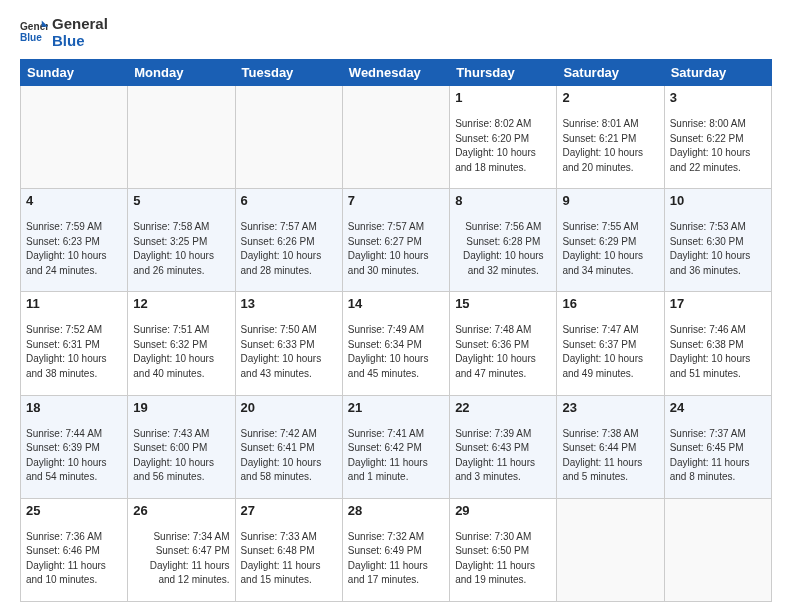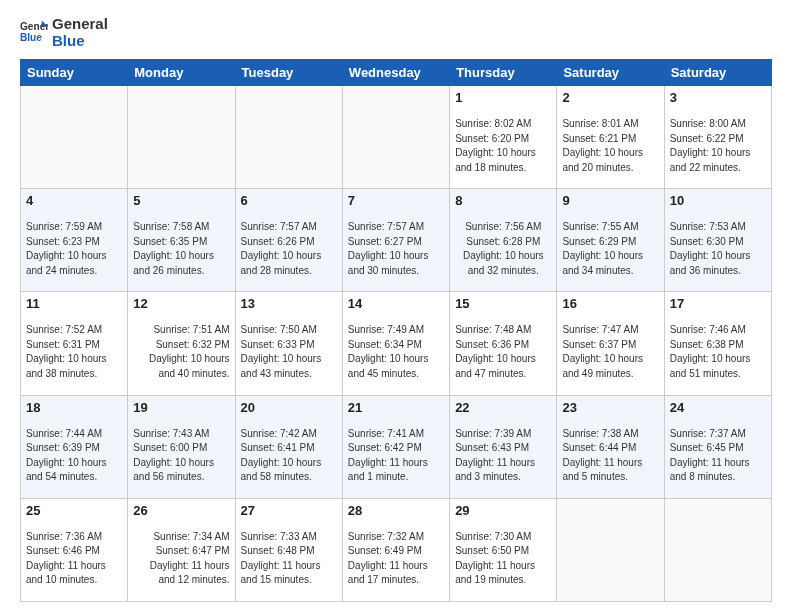--- a/index.html
+++ b/index.html
@@ -153,21 +153,21 @@
           <td>
             <span class="day-num">4</span>
             <div class="day-info" style="white-space: pre-line;">Sunrise: 7:59 AM
 Sunset: 6:23 PM
 Daylight: 10 hours
 and 24 minutes.</div>
           </td>
           <td>
             <span class="day-num">5</span>
             <div class="day-info" style="white-space: pre-line;">Sunrise: 7:58 AM
-Sunset: 6:35 PM
+Sunset: 3:25 PM
 Daylight: 10 hours
 and 26 minutes.</div>
           </td>
           <td>
             <span class="day-num">6</span>
             <div class="day-info" style="white-space: pre-line;">Sunrise: 7:57 AM
 Sunset: 6:26 PM
 Daylight: 10 hours
 and 28 minutes.</div>
           </td>
@@ -203,21 +203,21 @@
         <tr>
           <td>
             <span class="day-num">11</span>
             <div class="day-info" style="white-space: pre-line;">Sunrise: 7:52 AM
 Sunset: 6:31 PM
 Daylight: 10 hours
 and 38 minutes.</div>
           </td>
           <td>
             <span class="day-num">12</span>
-            <div class="day-info" style="white-space: pre-line; text-align: right;">Sunrise: 7:51 AM
+            <div class="day-info" style="white-space: pre-line;">Sunrise: 7:51 AM
 Sunset: 6:32 PM
 Daylight: 10 hours
 and 40 minutes.</div>
           </td>
           <td>
             <span class="day-num">13</span>
             <div class="day-info" style="white-space: pre-line;">Sunrise: 7:50 AM
 Sunset: 6:33 PM
 Daylight: 10 hours
 and 43 minutes.</div>

